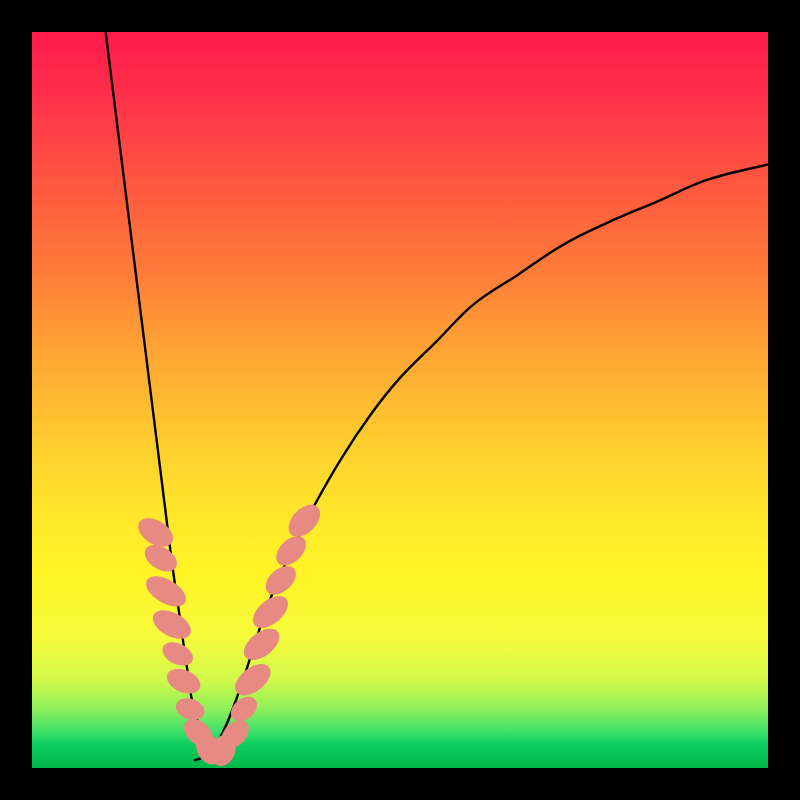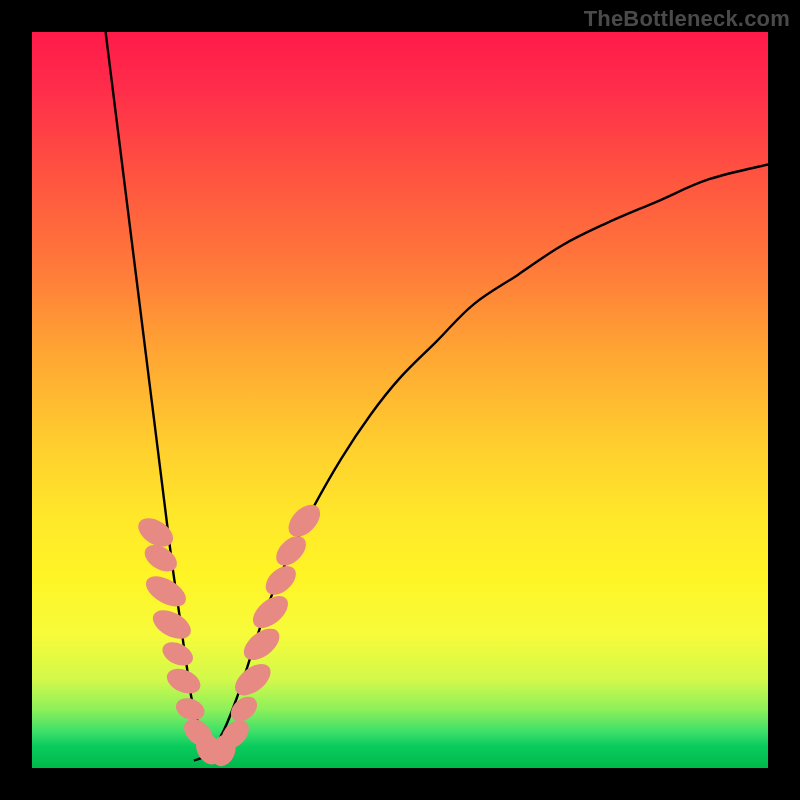--- a/index.html
+++ b/index.html
@@ -90,14 +90,13 @@
           <ellipse class="bead" cx="211.96800000000002" cy="677.12" rx="10.303999999999998" ry="14.72" transform="rotate(50 211.96800000000002 677.12)"></ellipse>
           <ellipse class="bead" cx="220.79999999999998" cy="647.6800000000001" rx="11.776" ry="20.607999999999997" transform="rotate(52 220.79999999999998 647.6800000000001)"></ellipse>
           <ellipse class="bead" cx="229.632" cy="612.352" rx="11.776" ry="20.607999999999997" transform="rotate(52 229.632 612.352)"></ellipse>
           <ellipse class="bead" cx="238.464" cy="579.9680000000001" rx="11.776" ry="20.607999999999997" transform="rotate(50 238.464 579.9680000000001)"></ellipse>
           <ellipse class="bead" cx="248.76799999999997" cy="548.3199999999999" rx="11.04" ry="17.664" transform="rotate(48 248.76799999999997 548.3199999999999)"></ellipse>
           <ellipse class="bead" cx="259.072" cy="518.88" rx="11.04" ry="17.664" transform="rotate(46 259.072 518.88)"></ellipse>
           <ellipse class="bead" cx="272.32" cy="488.70399999999995" rx="11.776" ry="19.136000000000003" transform="rotate(44 272.32 488.70399999999995)"></ellipse>
         </g>
     </svg>
   </div>
-  <div class="watermark">TheBottleneck.com</div>
 </div>
 
 </body></html>

